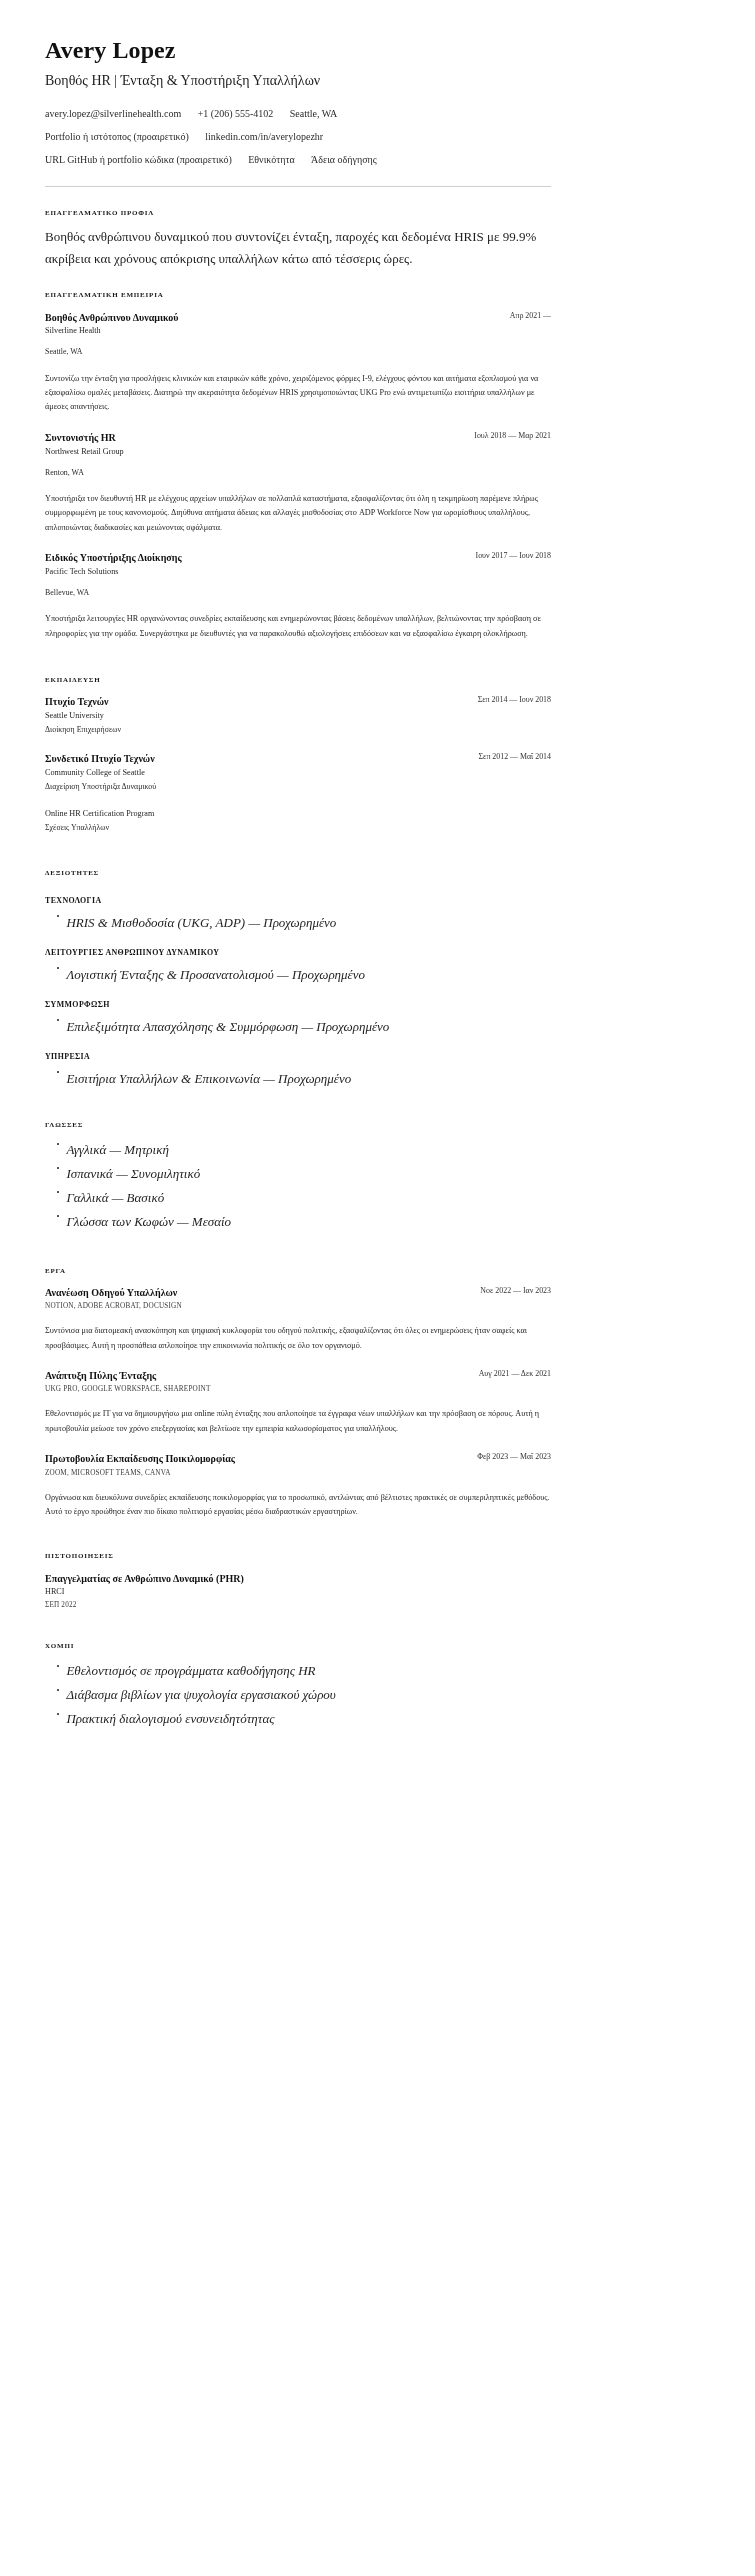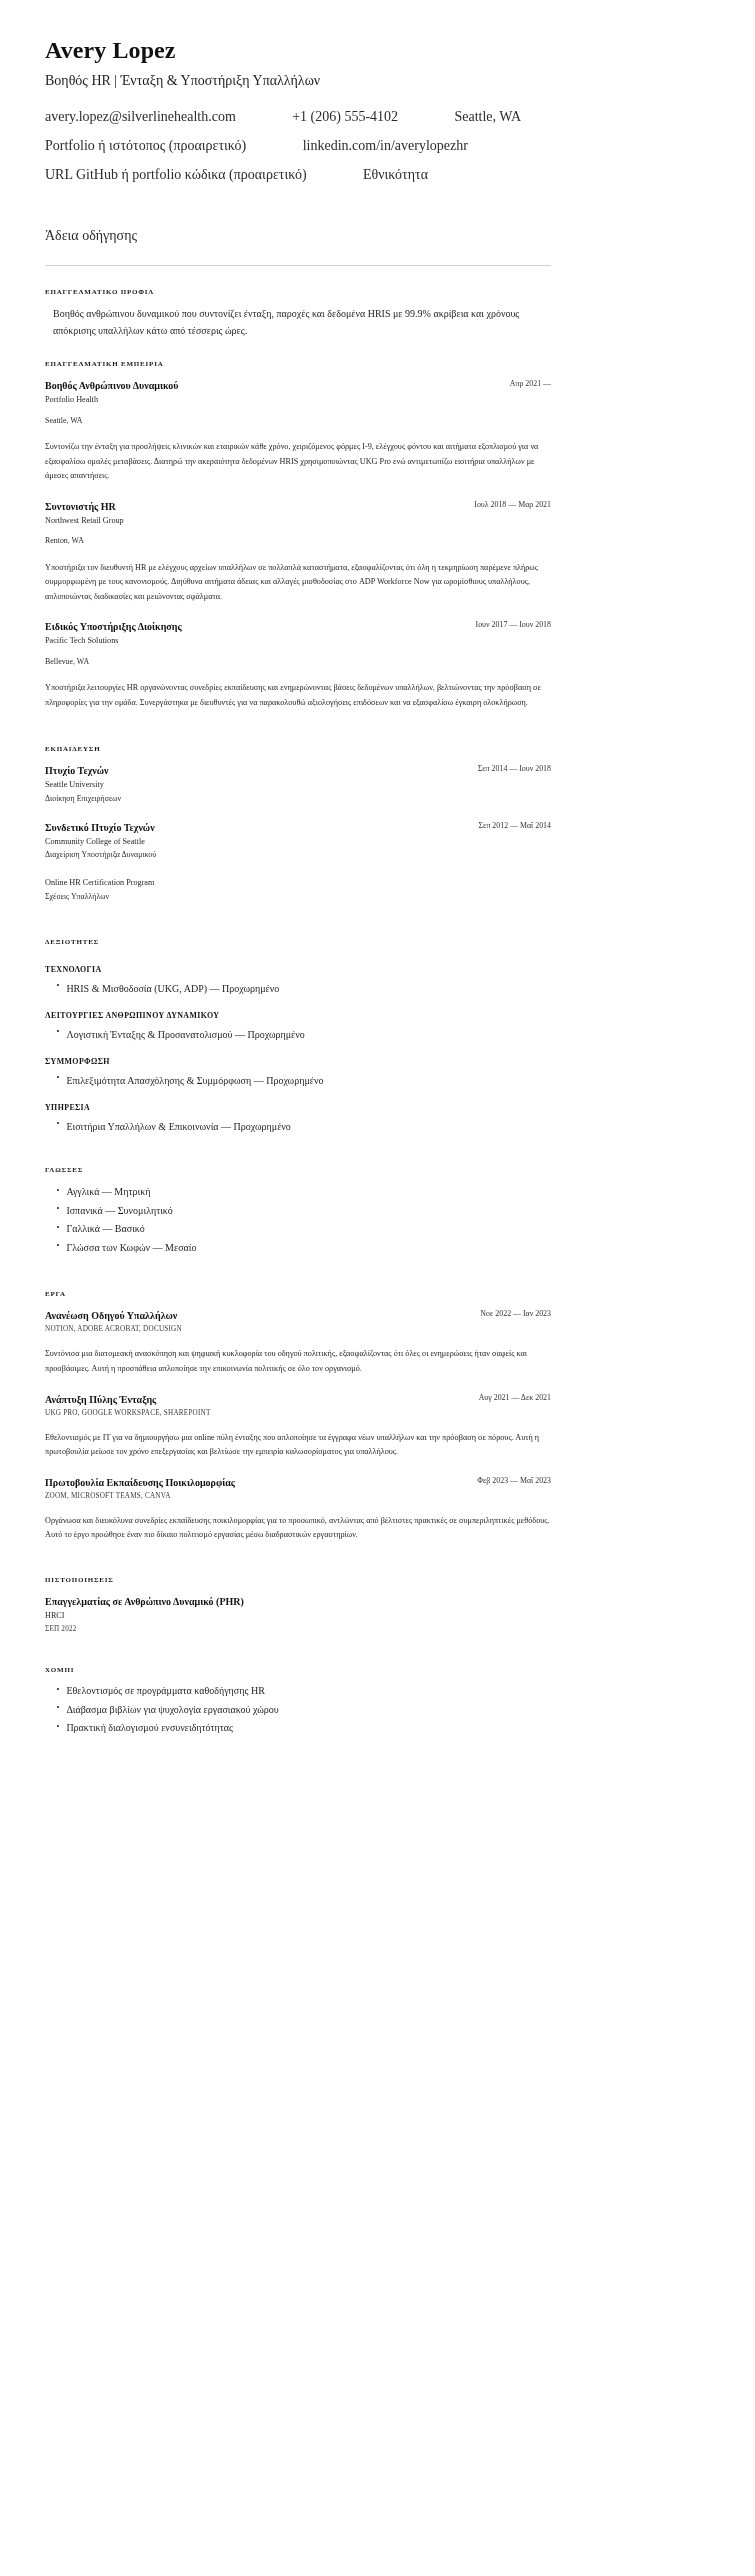--- a/index.html
+++ b/index.html
@@ -29,27 +29,26 @@
     margin: 0 0 8.8px 0;
     color: #111111;
   }
   .headline {
     font-size: 14px;
     line-height: 1.35;
     margin: 0 0 15px 0;
     color: #1d1d1d;
   }
   .contact-row {
-    font-size: 14px;
+    font-size: 10px;
     color: #2b2b2b;
     line-height: 1.5;
     margin-bottom: 8.2px;
     display: flex;
     flex-wrap: wrap;
-    gap: 40px;
   }
   .contact-row .ci {
     margin-right: 16.4px;
     white-space: nowrap;
   }
   .contact-row .ci:last-child { margin-right: 0; }
 
   .hrule {
     border: none;
     border-top: 0.6px solid #cfcfcf;
@@ -62,24 +61,24 @@
   }
   .section-title {
     font-size: 7px;
     font-weight: bold;
     letter-spacing: 0.8px;
     color: #1a1a1a;
     margin: 0 0 8.8px 0;
     text-transform: uppercase;
   }
   .summary {
-    font-size: 10px;
+    font-size: 13px;
     line-height: 1.7;
     color: #1e1e1e;
-    margin: 8px;
+    margin: 0;
     max-width: 586px;
   }
 
   
   .entry {
     margin-top: 16.4px;
   }
   .entry:first-of-type { margin-top: 11.3px; }
   .entry-head {
     display: flex;
@@ -139,24 +138,25 @@
     letter-spacing: 0.4px;
     color: #141414;
     margin-bottom: 5px;
   }
   ul.bullets {
     margin: 0;
     padding-left: 21.4px;
     list-style: none;
   }
   ul.bullets li {
-    font-size: 10px;
+    font-size: 13px;
     line-height: 1.95;
     color: #1e1e1e;
     position: relative;
+    font-style: italic;
   }
   ul.bullets li:before {
     content: "\2022";
     position: absolute;
     left: -10px;
     top: -0.6px;
     font-size: 8.2px;
     color: #1e1e1e;
   }
   ul.bullets.tight li { line-height: 1.85; }
@@ -196,21 +196,21 @@
   </section>
 
   <section class="section">
     <h2 class="section-title">ΕΠΑΓΓΕΛΜΑΤΙΚΗ ΕΜΠΕΙΡΙΑ</h2>
 
     <div class="entry">
       <div class="entry-head">
         <span class="entry-title">Βοηθός Ανθρώπινου Δυναμικού</span>
         <span class="entry-date">Απρ 2021 —</span>
       </div>
-      <div class="entry-org">Portfolio Health</div>
+      <div class="entry-org">Silverline Health</div>
       <div class="entry-loc">Seattle, WA</div>
       <div class="entry-body">Συντονίζω την ένταξη για προσλήψεις κλινικών και εταιρικών κάθε χρόνο, χειριζόμενος φόρμες I-9, ελέγχους φόντου και αιτήματα εξοπλισμού για να εξασφαλίσω ομαλές μεταβάσεις. Διατηρώ την ακεραιότητα δεδομένων HRIS χρησιμοποιώντας UKG Pro ενώ αντιμετωπίζω εισιτήρια υπαλλήλων με άμεσες απαντήσεις.</div>
     </div>
 
     <div class="entry">
       <div class="entry-head">
         <span class="entry-title">Συντονιστής HR</span>
         <span class="entry-date">Ιουλ 2018 — Μαρ 2021</span>
       </div>
       <div class="entry-org">Northwest Retail Group</div>

